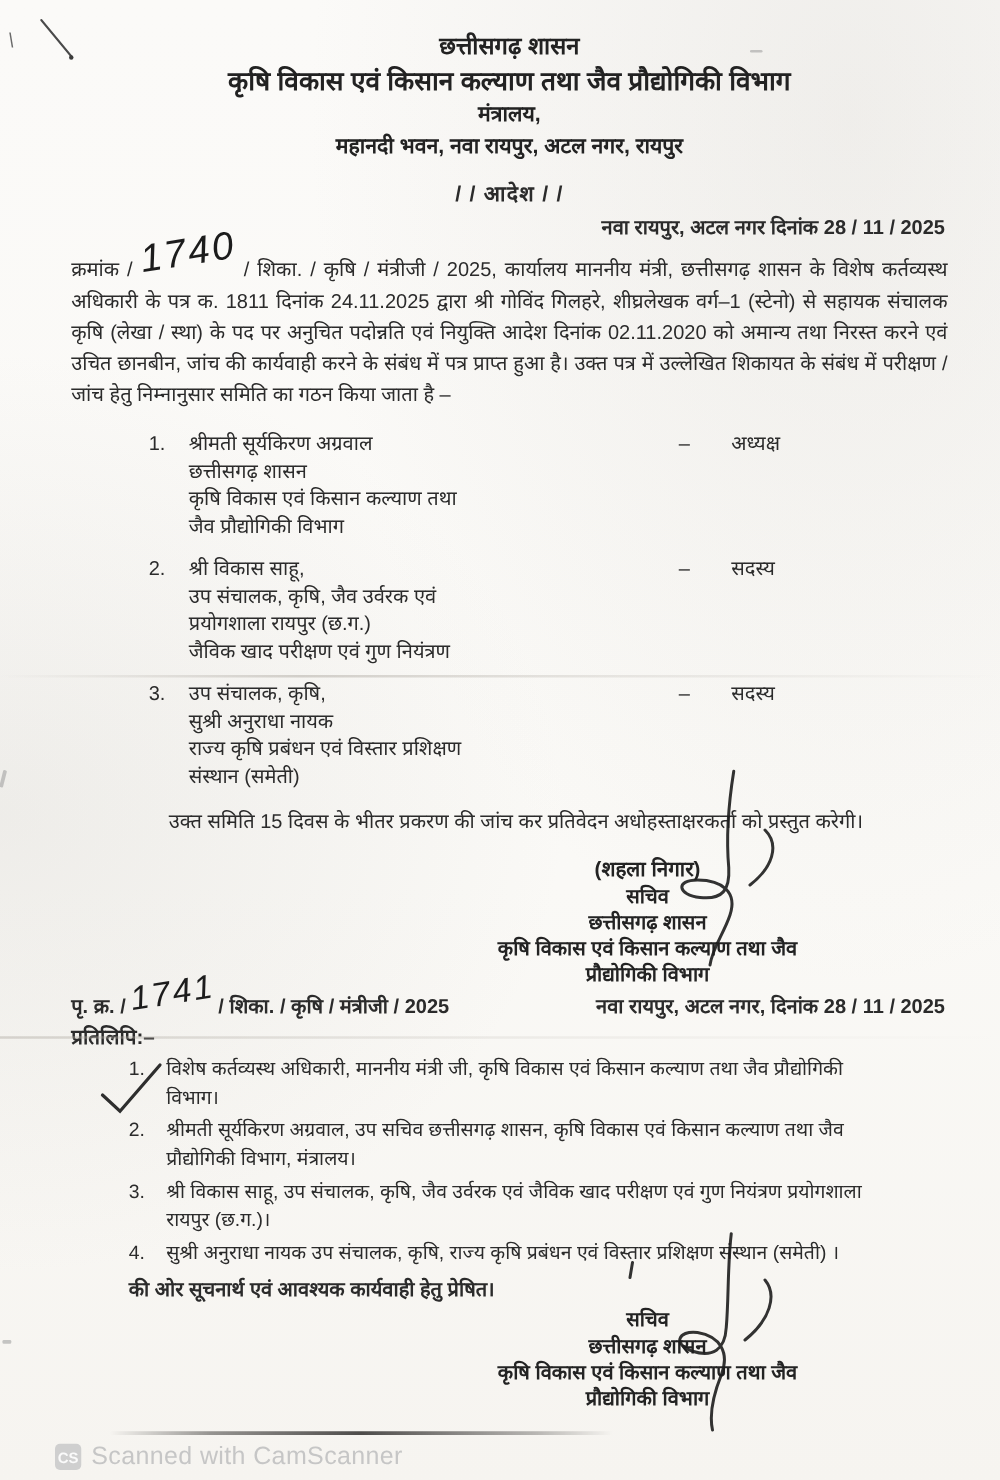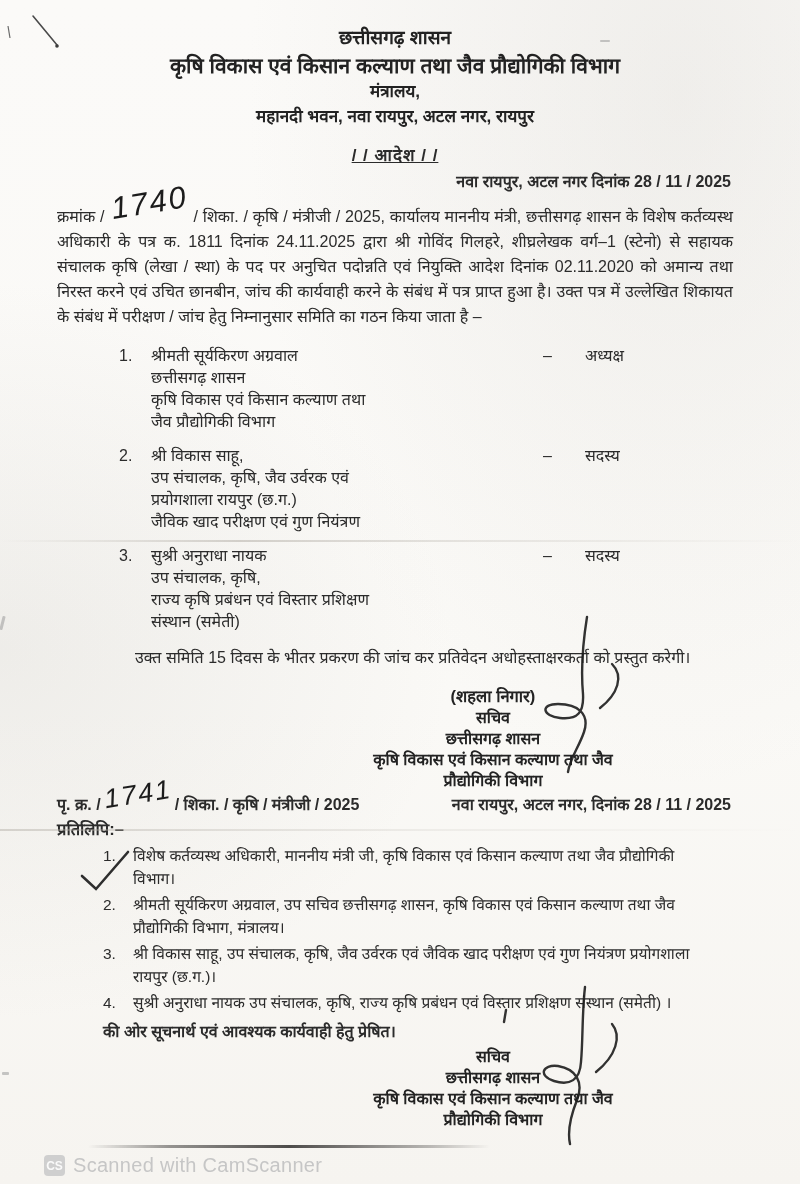--- a/index.html
+++ b/index.html
@@ -5,28 +5,28 @@
   html,body{margin:0;padding:0;}
   body{background:#e9e7e4;font-family:"Liberation Sans","DejaVu Sans",sans-serif;}
   .page{
     position:relative;width:800px;height:1184px;margin:0 auto;overflow:hidden;
     background:
       radial-gradient(ellipse at 85% 8%, rgba(205,202,196,.25), rgba(0,0,0,0) 45%),
       radial-gradient(ellipse at 0% 55%, rgba(195,192,186,.22), rgba(0,0,0,0) 40%),
       linear-gradient(180deg,#fbfaf8 0%,#faf9f6 60%,#f6f4f0 100%);
     color:#2b2b2b;
   }
-  .content{padding:24px 67px 0 57px;}
+  .content{padding:24px 42px 0 57px;}
   
   .hdr{text-align:center;font-weight:700;color:#222;}
   .hdr .l1{font-size:19px;line-height:28px;}
   .hdr .l2{font-size:21px;line-height:27px;}
   .hdr .l3{font-size:17px;line-height:25px;}
   .hdr .l4{font-size:17px;line-height:25px;}
-  .order-title{text-align:center;font-weight:700;font-size:17px;margin-top:14px;letter-spacing:1px;text-decoration:underline;}
+  .order-title{text-align:center;font-weight:700;font-size:17px;margin-top:14px;letter-spacing:1px;}
   .dateline1{text-align:right;font-weight:700;font-size:16px;padding-right:2px;margin-top:4px;}
   
   .para{margin-top:12px;font-size:16px;line-height:25px;text-align:justify;font-weight:500;}
   .handwrit{
     display:inline-block;font-size:31px;font-style:italic;font-weight:400;color:#1c1c1c;
     transform:rotate(-9deg);position:relative;top:-9px;margin:0 6px;letter-spacing:2px;line-height:0;
   }
   .handwrit.small{font-size:27px;top:-7px;margin:0 3px;}
   
   .committee{margin-top:12px;margin-left:62px;}
@@ -114,22 +114,22 @@
           <div>उप संचालक, कृषि, जैव उर्वरक एवं</div>
           <div>प्रयोगशाला रायपुर (छ.ग.)</div>
           <div>जैविक खाद परीक्षण एवं गुण नियंत्रण</div>
         </div>
         <div class="dash">–</div>
         <div class="role">सदस्य</div>
       </div>
       <div class="c-item">
         <div class="num">3.</div>
         <div class="lines">
+          <div>उप संचालक, कृषि,</div>
           <div>सुश्री अनुराधा नायक</div>
-          <div>उप संचालक, कृषि,</div>
           <div>राज्य कृषि प्रबंधन एवं विस्तार प्रशिक्षण</div>
           <div>संस्थान (समेती)</div>
         </div>
         <div class="dash">–</div>
         <div class="role">सदस्य</div>
       </div>
     </div>
 
     <p class="closing">उक्त समिति 15 दिवस के भीतर प्रकरण की जांच कर प्रतिवेदन अधोहस्ताक्षरकर्ता को प्रस्तुत करेगी।</p>
 

